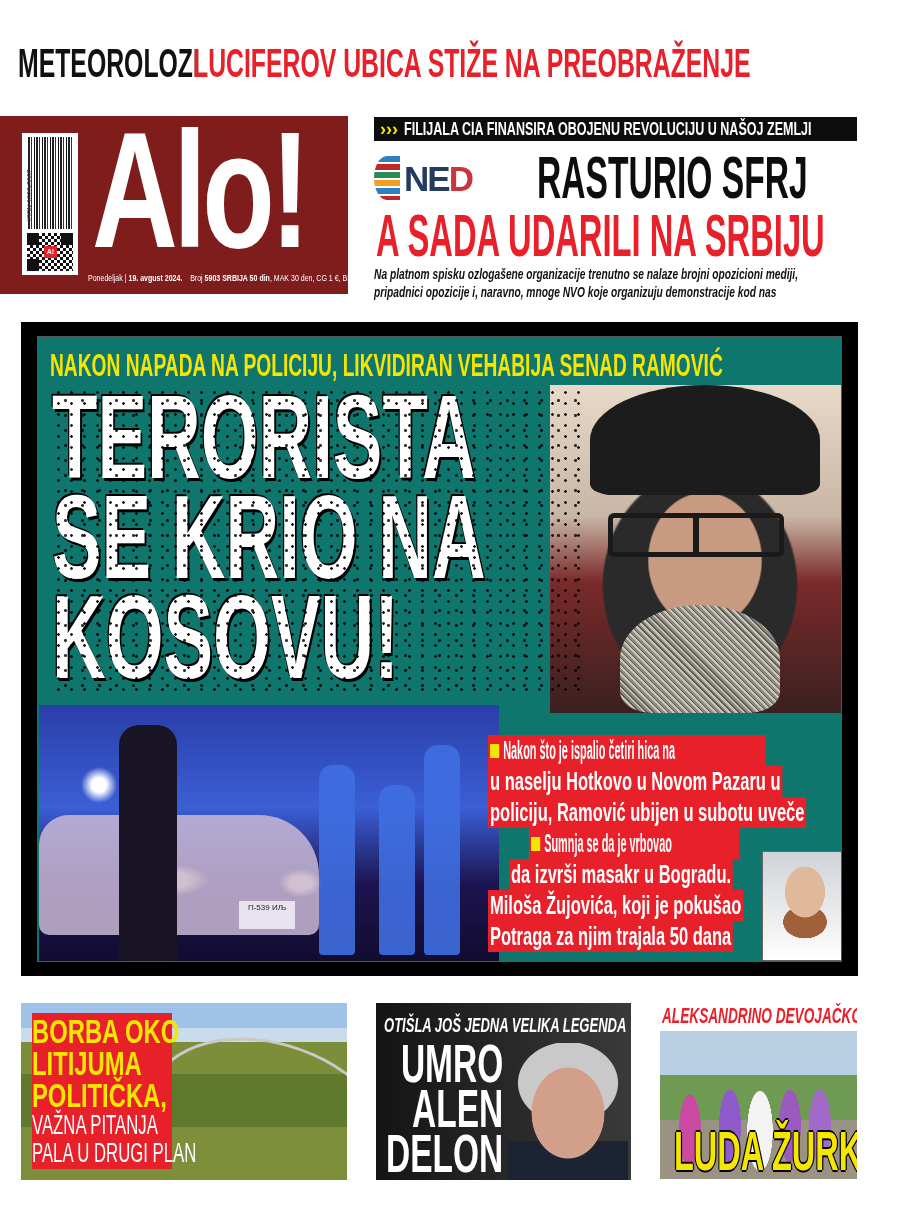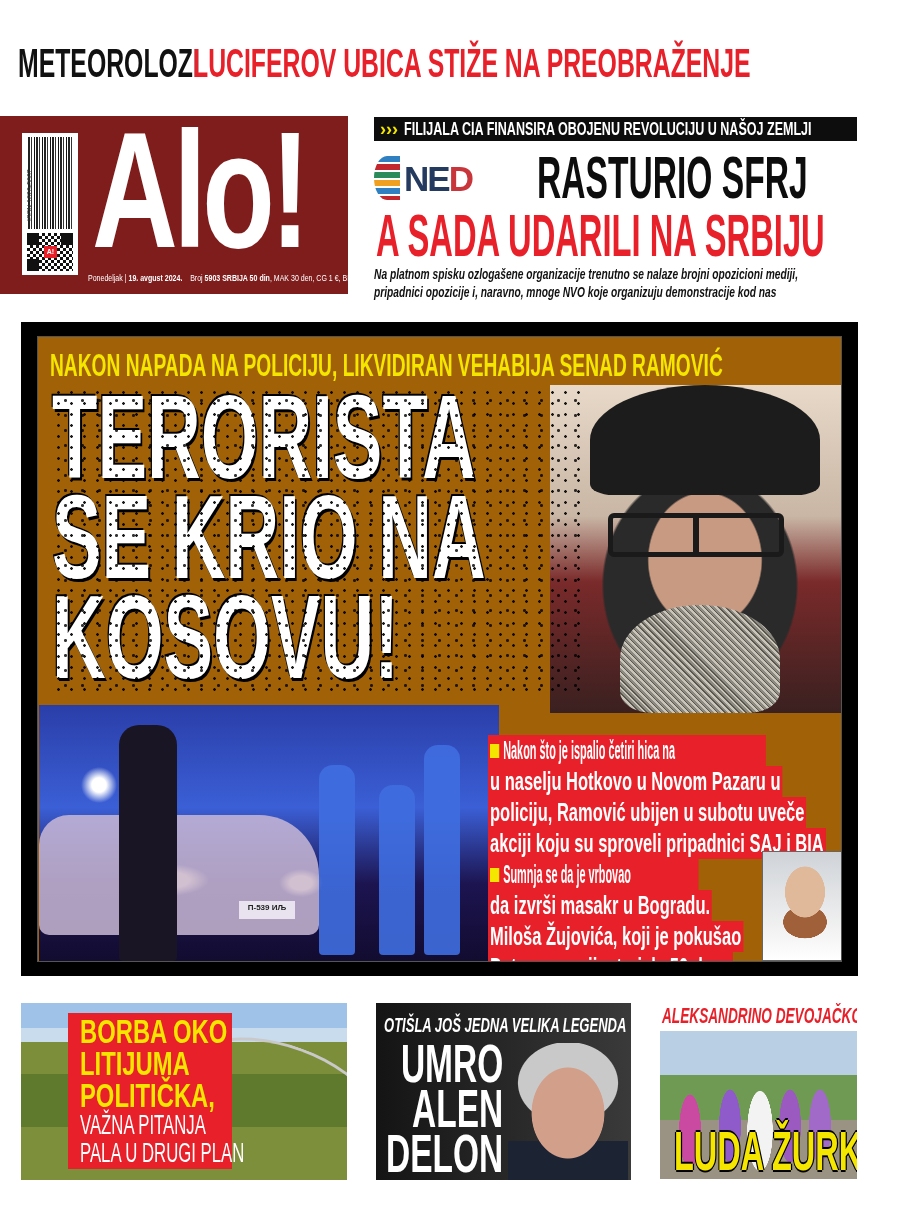--- a/index.html
+++ b/index.html
@@ -36,21 +36,21 @@
   .ned-globe { width: 26px; height: 44px; border-radius: 50% 0 0 50%; overflow: hidden; margin-right: 4px;
     background: repeating-linear-gradient(180deg, #2f7fc1 0 6px, #fff 6px 8px, #c2272d 8px 14px, #fff 14px 16px, #2a8a5a 16px 22px, #fff 22px 24px, #f0a020 24px 30px, #fff 30px 32px); }
   .ned-text { font-size: 35px; font-weight: 700; color: #243a5e; letter-spacing: -2px; line-height: 1; }
   .ned-text .d { color: #c8363c; }
   .ned-h1 { position: absolute; left: 537px; top: 148px; color: #0d0d0d; font-size: 60px; font-weight: 700; white-space: nowrap; transform: scaleX(0.56); transform-origin: left top; line-height: 1; }
   .ned-h2 { position: absolute; left: 376px; top: 206px; color: #e8202a; font-size: 60px; font-weight: 700; white-space: nowrap; transform: scaleX(0.545); transform-origin: left top; line-height: 1; }
   .ned-deck { position: absolute; left: 374px; top: 265px; width: 720px; color: #111; font-size: 15.5px; font-weight: 700; font-style: italic; line-height: 18px; transform: scaleX(0.66); transform-origin: left top; }
 
   
   .main-frame { position: absolute; left: 21px; top: 322px; width: 837px; height: 654px; background: #000; }
-  .main-inner { position: absolute; left: 16px; top: 14px; width: 805px; height: 626px; border: 1px solid #555; background: #a16207; overflow: hidden; }
+  .main-inner { position: absolute; left: 16px; top: 14px; width: 805px; height: 626px; border: 1px solid #555; background: #0f766e; overflow: hidden; }
   .main-kicker { position: absolute; left: 12px; top: 10px; color: #f5e600; font-size: 32px; font-weight: 700; white-space: nowrap; transform: scaleX(0.60); transform-origin: left top; }
   .portrait { position: absolute; left: 512px; top: 48px; width: 294px; height: 328px;
     background:
       radial-gradient(ellipse 80px 95px at 155px 175px, #c89a82 0 70%, transparent 72%),
       radial-gradient(ellipse 120px 140px at 150px 200px, #2a2a2a 0 80%, transparent 82%),
       linear-gradient(180deg, #e8d9c8 0%, #c9b6a5 40%, #7a2a2a 60%, #3a2020 100%); }
   .portrait-beard { position: absolute; left: 70px; top: 220px; width: 160px; height: 108px; border-radius: 50% 50% 20% 20%;
     background: repeating-linear-gradient(45deg, #8d8a82 0 2px, #c9c5bb 2px 4px, #5a574f 4px 5px); }
   .portrait-glasses { position: absolute; left: 58px; top: 128px; width: 176px; height: 44px; border: 5px solid #1a1a1a; border-radius: 6px; }
   .portrait-glasses::after { content:""; position:absolute; left:80px; top:-5px; width:6px; height:44px; background:#1a1a1a; }
@@ -61,39 +61,39 @@
     background: radial-gradient(circle, rgba(0,0,0,.9) 0 1px, transparent 1.6px) 0 0/13px 11px,
                 radial-gradient(circle, rgba(0,0,0,.8) 0 1.2px, transparent 1.8px) 5px 6px/17px 15px;
     mix-blend-mode: multiply; }
   .night-photo { position: absolute; left: 1px; top: 368px; width: 460px; height: 256px;
     background:
       radial-gradient(circle 18px at 60px 80px, #fff 0 40%, rgba(255,255,255,0) 100%),
       radial-gradient(ellipse 40px 16px at 130px 175px, #ffe9b0 0 50%, transparent 100%),
       radial-gradient(ellipse 22px 14px at 262px 178px, #ffe9b0 0 50%, transparent 100%),
       linear-gradient(180deg, #2a3ea8 0%, #3b5fd6 40%, #1c1450 70%, #120c30 100%); }
   .car { position: absolute; left: 0; top: 110px; width: 280px; height: 120px; background: #c9b9d6; border-radius: 30px 60px 10px 10px; opacity: .85; }
-  .plate { position: absolute; left: 200px; top: 196px; width: 56px; height: 18px; background: #e9e3f0; color: #222; font-size: 8px; text-align: center; line-height: 14px; font-weight: bold; }
+  .plate { position: absolute; left: 200px; top: 196px; width: 56px; height: 28px; background: #e9e3f0; color: #222; font-size: 8px; text-align: center; line-height: 14px; }
   .officer { position: absolute; left: 80px; top: 20px; width: 58px; height: 236px; background: #1a1524; border-radius: 20px 20px 4px 4px; }
   .figure { position: absolute; width: 36px; background: #3f6ee0; border-radius: 14px 14px 4px 4px; opacity: .9; }
   .bullets { position: absolute; left: 450px; top: 398px; width: 360px; }
   .bl { display: inline; background: #e8202a; color: #fff; font-size: 25px; font-weight: 700; line-height: 31px; padding: 0 3px; box-decoration-break: clone; -webkit-box-decoration-break: clone; }
-  .line { display: block; height: 31px; white-space: nowrap; }
+  .line { display: block; height: 31px; white-space: nowrap; text-align: right; }
   .line span { display: inline-block; transform: scaleX(0.66); transform-origin: left center; }
   .sq { display: inline-block; width: 14px; height: 14px; background: #f5e600; margin-right: 6px; vertical-align: 1px; }
   .suspect { position: absolute; left: 724px; top: 514px; width: 82px; height: 110px;
     background: radial-gradient(ellipse 22px 28px at 42px 40px, #e0b89a 0 90%, transparent 92%),
                 radial-gradient(ellipse 24px 18px at 42px 70px, #a0603a 0 90%, transparent 92%),
                 linear-gradient(180deg, #cfd3d8 0%, #f1f1f1 70%, #ffffff 100%); border: 1px solid #666; }
 
   
   .teaser { position: absolute; top: 1003px; height: 177px; overflow: hidden; }
   .t1 { left: 21px; width: 326px; background:
       linear-gradient(180deg, #9fc2e8 0 14%, #c8dcee 14% 22%, #7c8e3a 22% 40%, #5f7a2c 40% 70%, #7d8f3a 70% 100%); }
   .t1 .road { position: absolute; left: 120px; top: 40px; width: 260px; height: 180px; border: 3px solid #c9c9c9; border-radius: 50%; border-right-color: transparent; border-bottom-color: transparent; transform: rotate(20deg); }
-  .t1 .box { position: absolute; left: 11px; top: 10px; background: #e8202a; padding: 2px 12px; margin-left: 36px; }
+  .t1 .box { position: absolute; left: 11px; top: 10px; background: #e8202a; padding: 2px 0; }
   .t1 .h { display: block; color: #f5e600; font-size: 34px; font-weight: 700; line-height: 32px; white-space: nowrap; transform: scaleX(0.70); transform-origin: left top; width: 140px; }
   .t1 .s { display: block; color: #fff; font-size: 27px; line-height: 28px; white-space: nowrap; transform: scaleX(0.62); transform-origin: left top; width: 140px; }
 
   .t2 { left: 376px; width: 255px; background: linear-gradient(90deg, #141414 0%, #2b2b2b 60%, #3a3a3a 100%); text-align: right; }
   .t2 .kick { position: absolute; left: 8px; top: 10px; color: #fff; font-size: 21px; font-weight: 700; font-style: italic; white-space: nowrap; transform: scaleX(0.62); transform-origin: left top; }
   .t2 .h { position: absolute; left: 10px; top: 38px; color: #fff; font-size: 54px; font-weight: 700; line-height: 45px; white-space: pre; transform: scaleX(0.62); transform-origin: left top; }
   .t2 .face { position: absolute; left: 132px; top: 40px; width: 120px; height: 140px;
     background: radial-gradient(ellipse 40px 50px at 60px 70px, #d2a08a 0 90%, transparent 92%),
                 radial-gradient(ellipse 55px 45px at 60px 40px, #c9c9c9 0 90%, transparent 92%),
                 linear-gradient(180deg, transparent 70%, #1c2433 70%); }
@@ -171,21 +171,20 @@
       <div class="officer"></div>
       <div class="figure" style="left:280px; top:60px; height:190px;"></div>
       <div class="figure" style="left:340px; top:80px; height:170px;"></div>
       <div class="figure" style="left:385px; top:40px; height:210px;"></div>
     </div>
 
     <div class="bullets">
       <div class="line"><span class="bl"><i class="sq"></i><span>Nakon što je ispalio četiri hica na</span></span></div>
       <div class="line"><span class="bl">u naselju Hotkovo u Novom Pazaru u</span></div>
       <div class="line"><span class="bl">policiju, Ramović ubijen u subotu uveče</span></div>
-      <div class="line"><span class="bl">akciji koju su sproveli pripadnici SAJ i BIA</span></div>
       <div class="line" style="margin-top:0"><span class="bl"><i class="sq"></i><span>Sumnja se da je vrbovao</span></span></div>
       <div class="line"><span class="bl">da izvrši masakr u Bogradu.</span></div>
       <div class="line"><span class="bl">Miloša Žujovića, koji je pokušao</span></div>
       <div class="line"><span class="bl">Potraga za njim trajala 50 dana</span></div>
     </div>
 
     <div class="suspect"></div>
   </div>
 </div>
 

